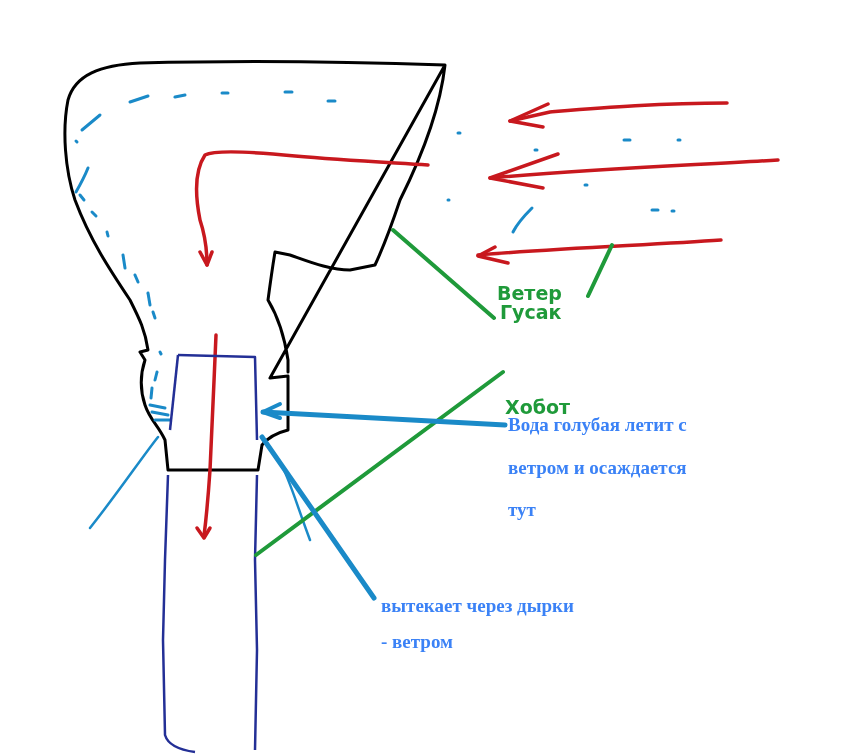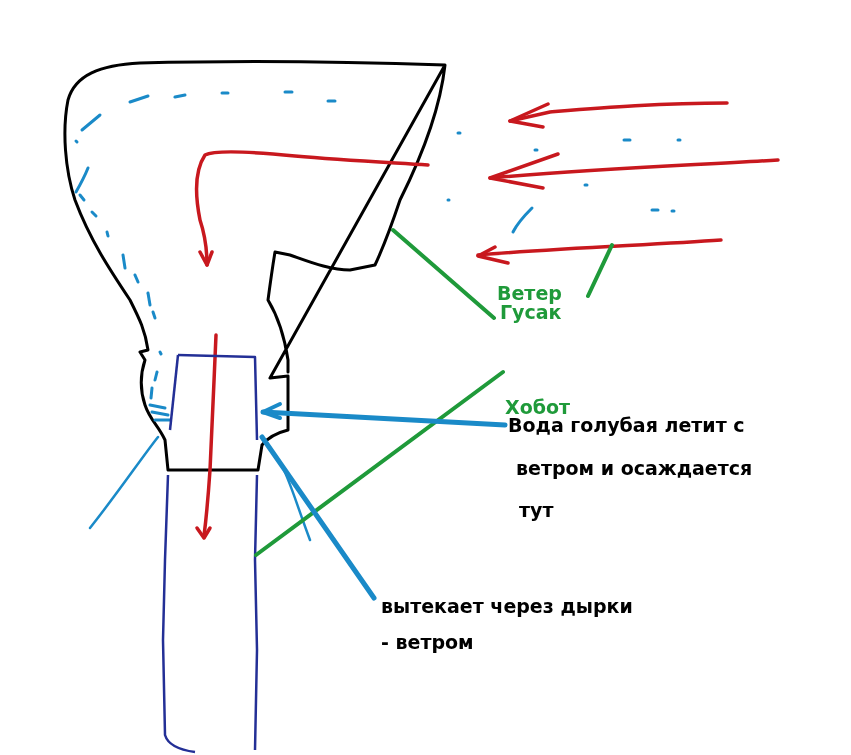--- a/index.html
+++ b/index.html
@@ -1,20 +1,20 @@
 <!DOCTYPE html>
 <html><head>
   <meta charset="utf-8">
   <style>
     html, body { margin: 0; padding: 0; background: #ffffff; }
     body { width: 851px; height: 755px; position: relative; overflow: hidden; font-family: "DejaVu Sans", sans-serif; }
     #canvas { position: absolute; left: 0; top: 0; width: 851px; height: 755px; }
     .label { position: absolute; font-weight: bold; font-size: 19px; line-height: 40px; white-space: nowrap; letter-spacing: 0; }
     .green { color: #1f9a3a; }
-    .blue { color: #000000; }
+    .blue { color: #3b82f6; font-family: Liberation Serif, serif; }
   </style>
 </head>
 <body>
 
 <svg id="canvas" viewBox="0 0 851 755" xmlns="http://www.w3.org/2000/svg">
 
   <path d="M445,65 C440,110 420,160 400,200 C390,230 382,250 375,265 L350,270 C330,270 310,262 290,255 L275,252 C272,270 270,285 268,300 C280,320 285,340 288,360 L288,372 M270,378 L288,376 L288,430 C280,432 270,435 262,445 L258,470 L168,470 L165,440 C158,425 150,420 145,405 C140,390 140,375 145,360 L140,352 L148,350 C145,330 140,320 130,300 C110,270 90,240 75,200 C65,170 62,130 68,100 C75,75 100,65 140,63 C250,60 360,62 445,65 Z" fill="none" stroke="#000000" stroke-width="3" stroke-linejoin="round" stroke-linecap="round"></path>
 
   <g stroke="#1a8ac8" stroke-width="3" stroke-linecap="round" fill="none">
     <path d="M130,102 L148,96"></path>
@@ -85,17 +85,17 @@
     <path d="M263,412 L280,404 M263,412 L280,418" stroke="#1a8ac8" stroke-width="4"></path>
     <path d="M262,437 L374,598" stroke="#1a8ac8" stroke-width="5"></path>
   </g>
 </svg>
 
 <div class="label green" style="left:497px; top:273px;">Ветер</div>
 <div class="label green" style="left:500px; top:292px;">Гусак</div>
 <div class="label green" style="left:505px; top:355px;margin-top:32px;">Хобот</div>
 
 <div class="label blue" style="left:508px; top:405px;">Вода голубая летит с</div>
-<div class="label blue" style="left:508px; top:448px;margin-left:8px;">ветром и осаждается</div>
-<div class="label blue" style="left:519px; top:490px;">тут</div>
+<div class="label blue" style="left:508px; top:448px;">ветром и осаждается</div>
+<div class="label blue" style="left:508px; top:490px;">тут</div>
 
 <div class="label blue" style="left:381px; top:586px;">вытекает через дырки</div>
 <div class="label blue" style="left:381px; top:622px;">- ветром</div>
 
 </body></html>

